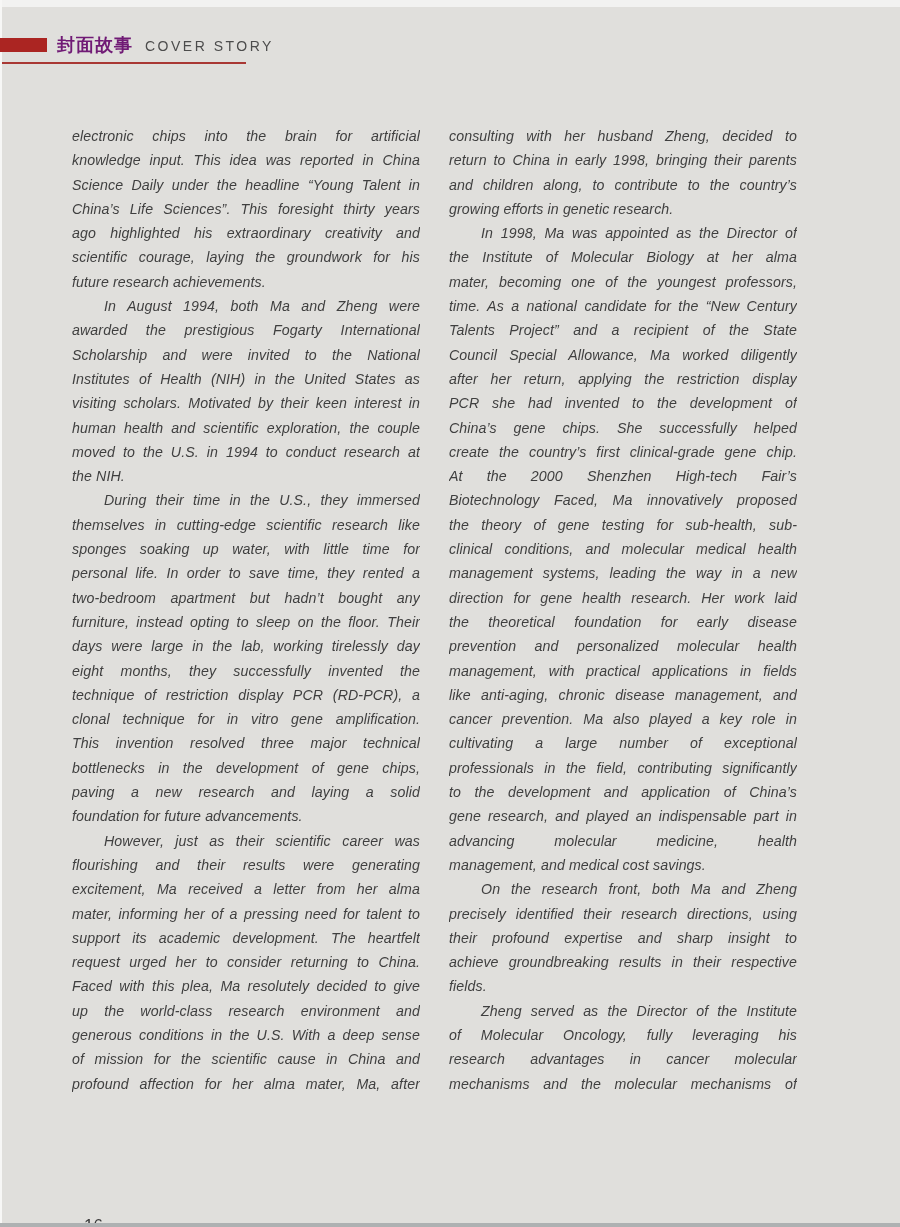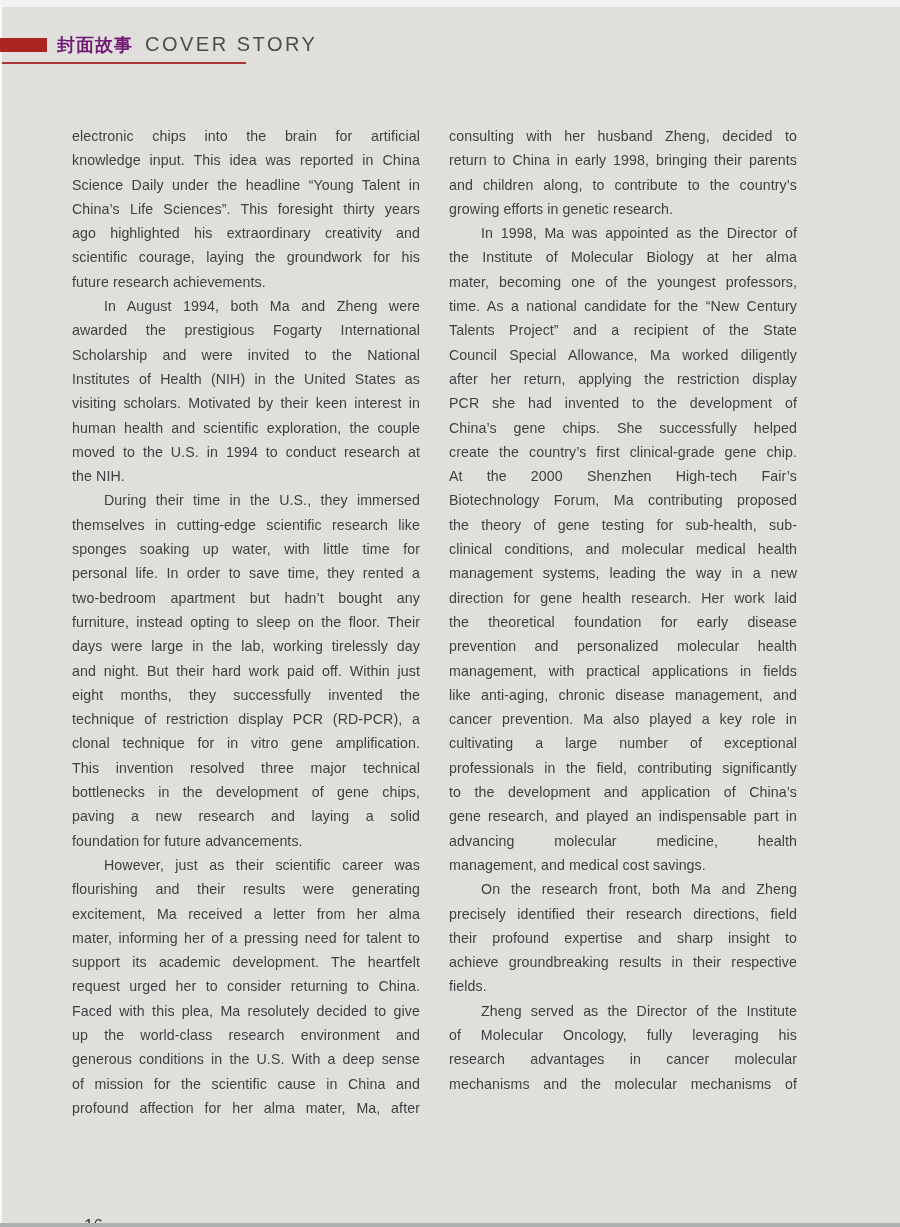--- a/index.html
+++ b/index.html
@@ -26,37 +26,37 @@
   }
   .hdr-text {
     position: absolute; left: 57px; top: 33px;
     white-space: nowrap;
   }
   .hdr-cn {
     font-weight: bold; font-size: 18px; color: #701a75;
     letter-spacing: 1px;
   }
   .hdr-en {
-    font-size: 20px; color: #4c4c4c;
+    font-size: 14px; color: #4c4c4c;
     letter-spacing: 2.5px; margin-left: 12px;
   }
   .hdr-rule {
     position: absolute; left: 2px; top: 62px;
     width: 244px; height: 2px;
     background: #a93834;
   }
 
   
   .col {
     position: absolute; top: 124px; width: 348px;
   }
   .col-left  { left: 72px; }
   .col-right { left: 449px; }
 
-  .para { margin: 0; padding: 0; }
+  .para { margin: 0; padding: 0; font-style: italic; }
   .line {
     height: 24.3px;
     line-height: 24.3px;
     font-size: 14.2px;
     letter-spacing: 0.1px;
     overflow: hidden;
     text-align: left;
     color: #3f3f3f;
   }
   .line.j { text-align: justify; text-align-last: justify; }
@@ -108,21 +108,20 @@
         <div class="line">the NIH.</div>
       </div>
       <div class="para">
         <div class="line j ind">During their time in the U.S., they immersed</div>
         <div class="line j">themselves in cutting-edge scientific research like</div>
         <div class="line j">sponges soaking up water, with little time for</div>
         <div class="line j">personal life. In order to save time, they rented a</div>
         <div class="line j">two-bedroom apartment but hadn’t bought any</div>
         <div class="line j">furniture, instead opting to sleep on the floor. Their</div>
         <div class="line j">days were large in the lab, working tirelessly day</div>
-        <div class="line j">and night. But their hard work paid off. Within just</div>
         <div class="line j">eight months, they successfully invented the</div>
         <div class="line j">technique of restriction display PCR (RD-PCR), a</div>
         <div class="line j">clonal technique for in vitro gene amplification.</div>
         <div class="line j">This invention resolved three major technical</div>
         <div class="line j">bottlenecks in the development of gene chips,</div>
         <div class="line j">paving a new research and laying a solid</div>
         <div class="line">foundation for future advancements.</div>
       </div>
       <div class="para">
         <div class="line j ind">However, just as their scientific career was</div>
@@ -150,40 +149,40 @@
         <div class="line j">the Institute of Molecular Biology at her alma</div>
         <div class="line j">mater, becoming one of the youngest professors,</div>
         <div class="line j">time. As a national candidate for the “New Century</div>
         <div class="line j">Talents Project” and a recipient of the State</div>
         <div class="line j">Council Special Allowance, Ma worked diligently</div>
         <div class="line j">after her return, applying the restriction display</div>
         <div class="line j">PCR she had invented to the development of</div>
         <div class="line j">China’s gene chips. She successfully helped</div>
         <div class="line j">create the country’s first clinical-grade gene chip.</div>
         <div class="line j">At the 2000 Shenzhen High-tech Fair’s</div>
-        <div class="line j">Biotechnology Forum, Ma contributing proposed</div>
+        <div class="line j">Biotechnology Faced, Ma innovatively proposed</div>
         <div class="line j">the theory of gene testing for sub-health, sub-</div>
         <div class="line j">clinical conditions, and molecular medical health</div>
         <div class="line j">management systems, leading the way in a new</div>
         <div class="line j">direction for gene health research. Her work laid</div>
         <div class="line j">the theoretical foundation for early disease</div>
         <div class="line j">prevention and personalized molecular health</div>
         <div class="line j">management, with practical applications in fields</div>
         <div class="line j">like anti-aging, chronic disease management, and</div>
         <div class="line j">cancer prevention. Ma also played a key role in</div>
         <div class="line j">cultivating a large number of exceptional</div>
         <div class="line j">professionals in the field, contributing significantly</div>
         <div class="line j">to the development and application of China’s</div>
         <div class="line j">gene research, and played an indispensable part in</div>
         <div class="line j">advancing molecular medicine, health</div>
         <div class="line">management, and medical cost savings.</div>
       </div>
       <div class="para">
         <div class="line j ind">On the research front, both Ma and Zheng</div>
-        <div class="line j">precisely identified their research directions, field</div>
+        <div class="line j">precisely identified their research directions, using</div>
         <div class="line j">their profound expertise and sharp insight to</div>
         <div class="line j">achieve groundbreaking results in their respective</div>
         <div class="line">fields.</div>
       </div>
       <div class="para">
         <div class="line j ind">Zheng served as the Director of the Institute</div>
         <div class="line j">of Molecular Oncology, fully leveraging his</div>
         <div class="line j">research advantages in cancer molecular</div>
         <div class="line j">mechanisms and the molecular mechanisms of</div>
       </div>

